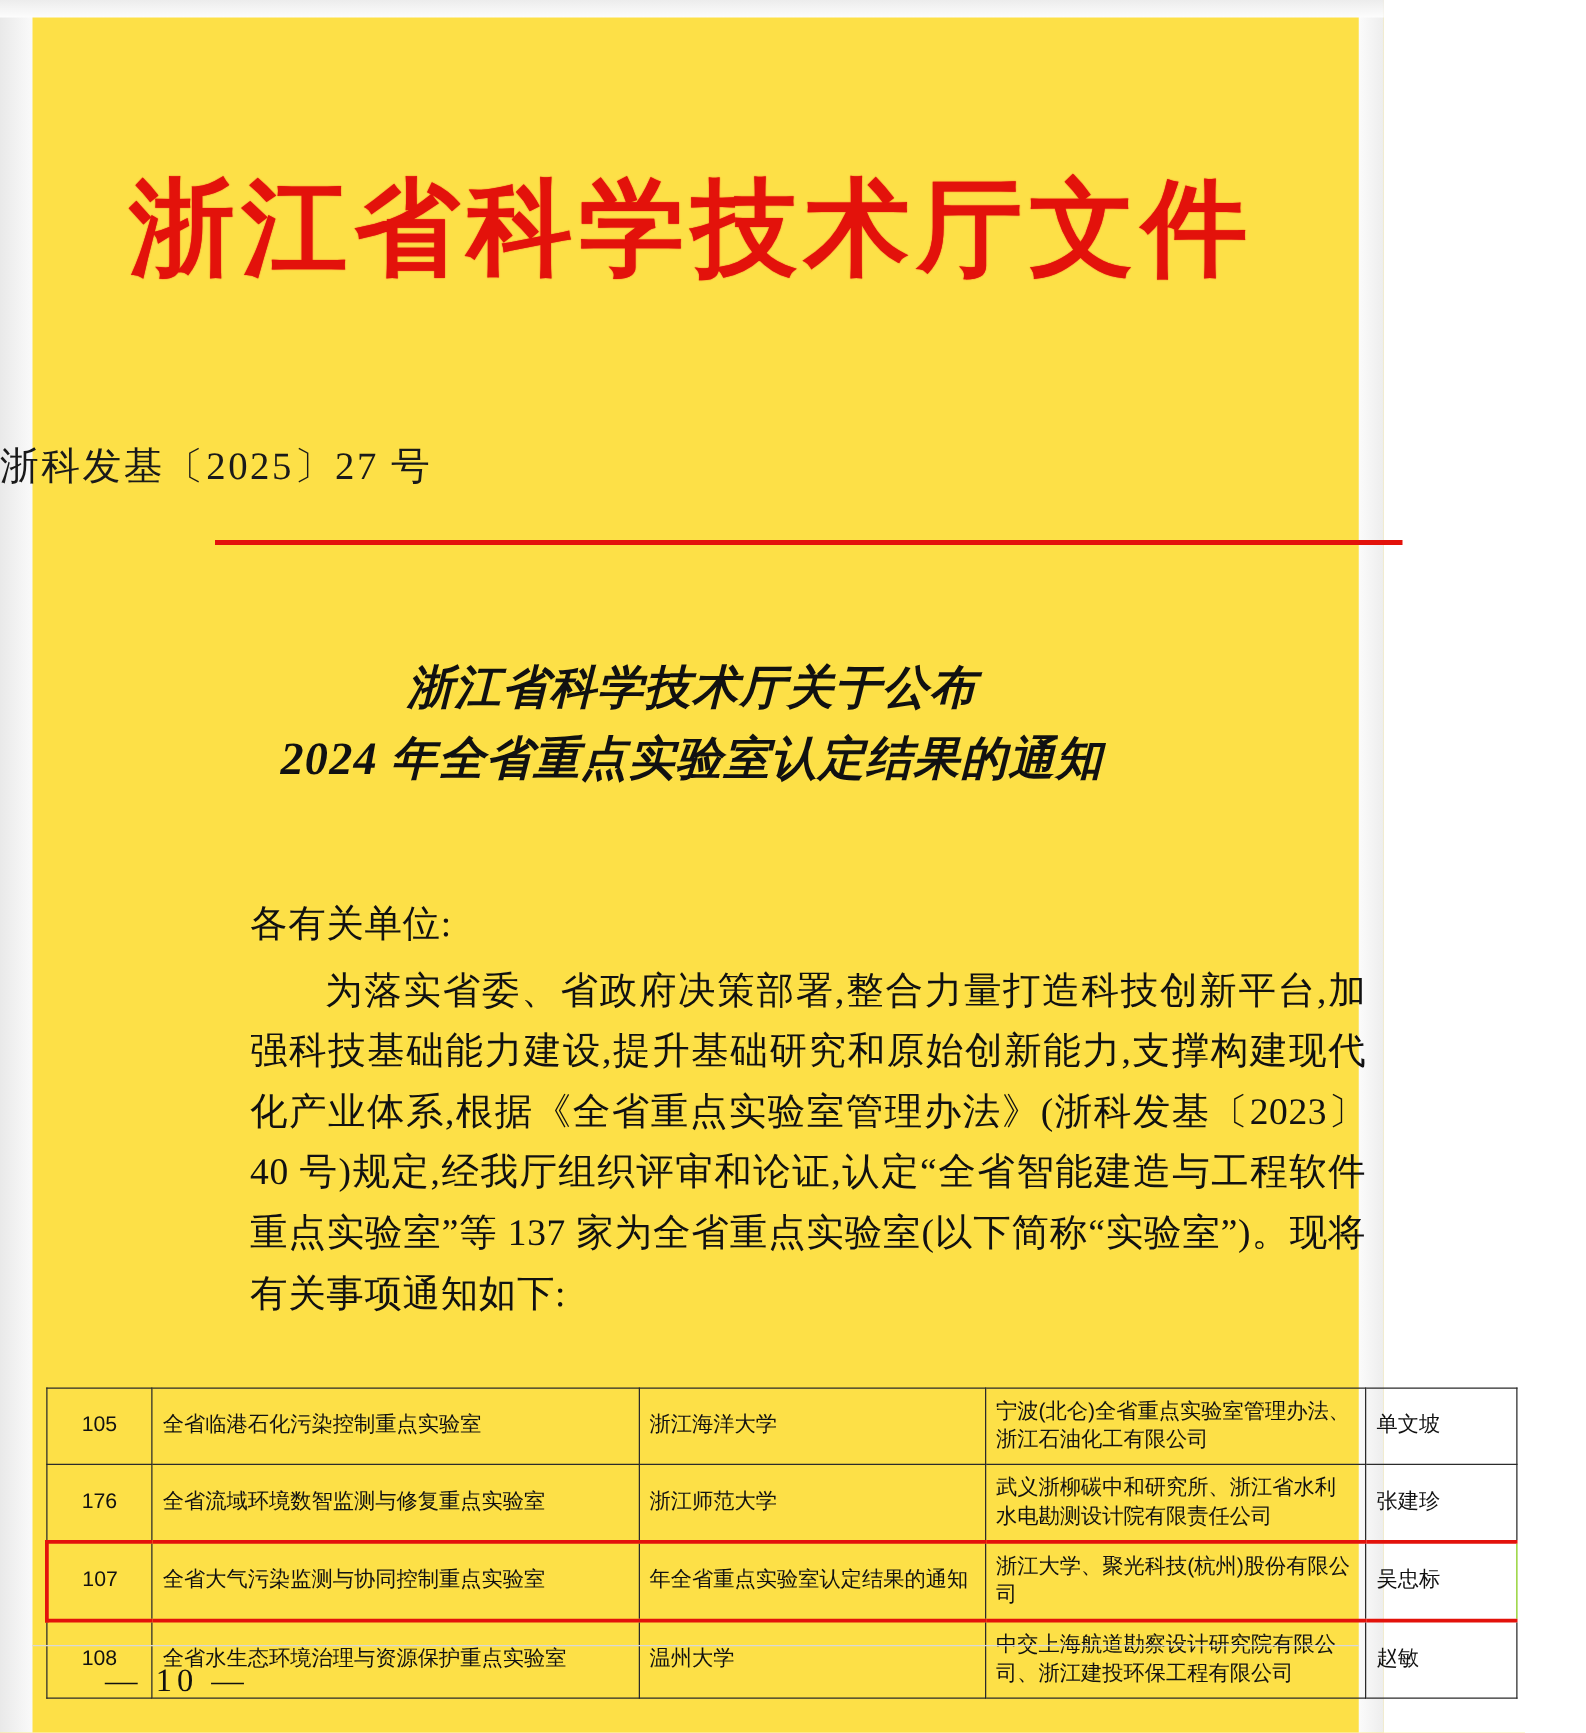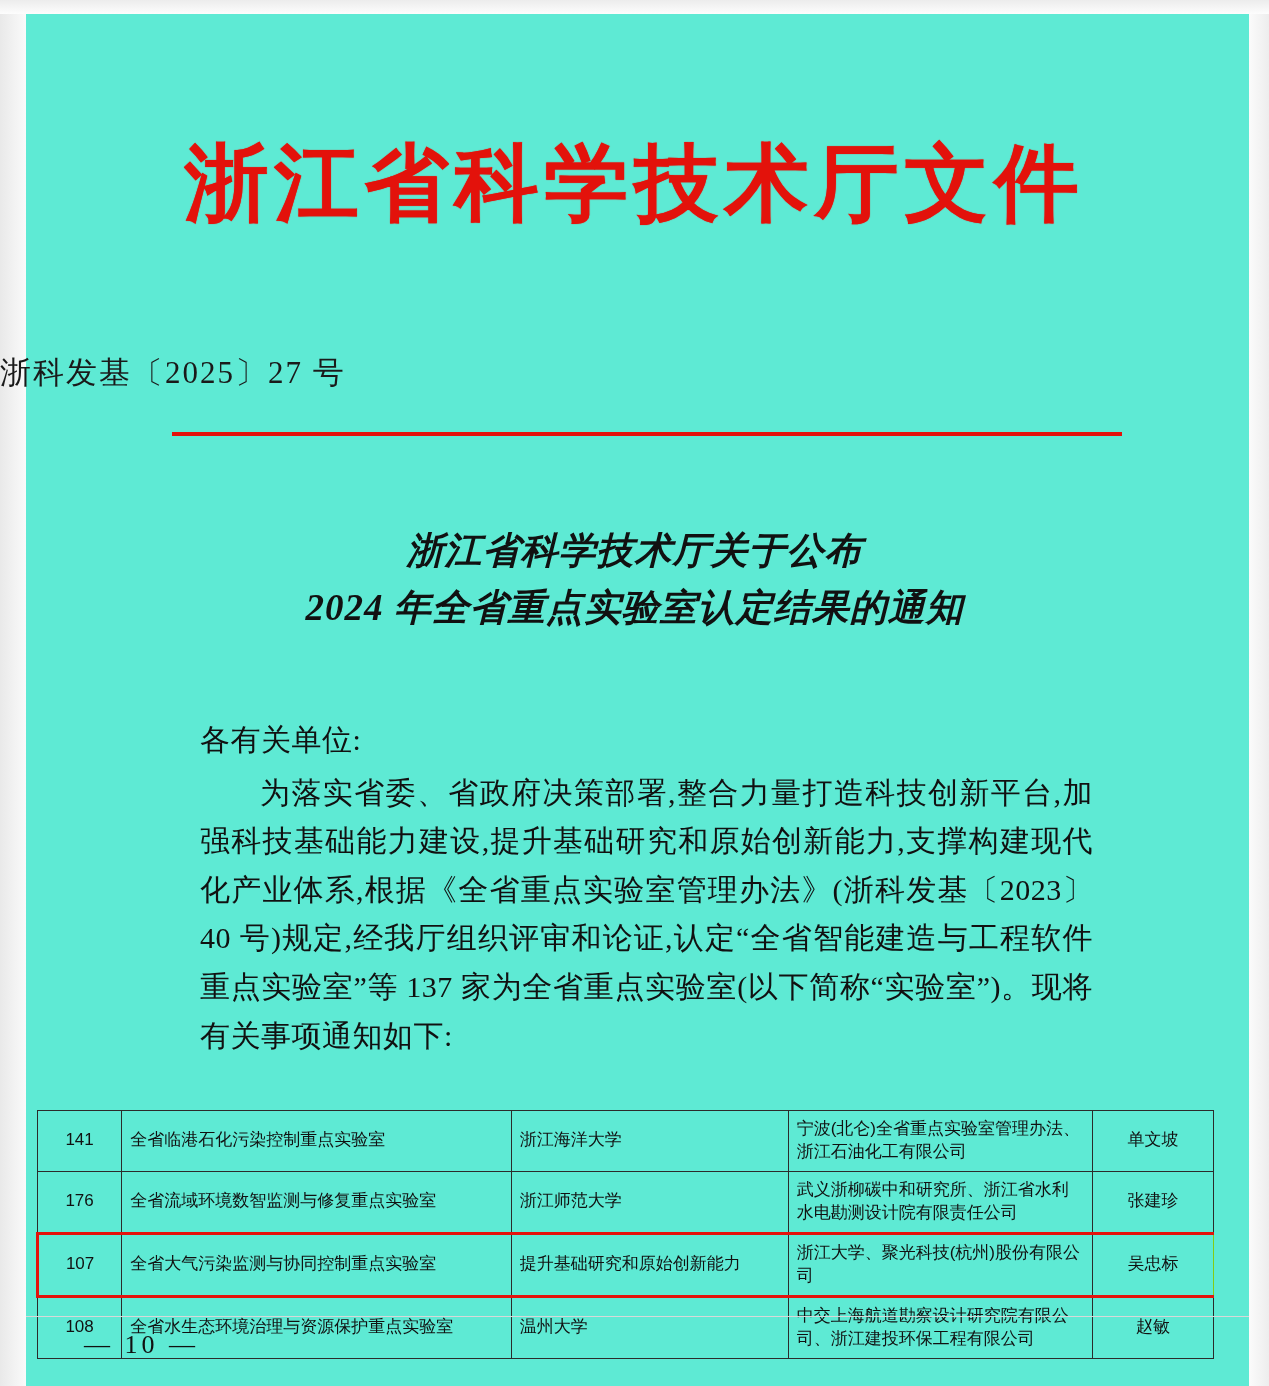--- a/index.html
+++ b/index.html
@@ -10,23 +10,23 @@
   body {
     width: 1269px;
     height: 1386px;
     font-family: "Liberation Serif", "DejaVu Serif", serif;
     color: #111;
     position: relative;
     overflow: hidden;
   }
   .page {
     position: relative;
-    width: 1269px;
+    width: 1107px;
     height: 1386px;
-    background: #5eead4;
+    background: #fde047;
   }
   
   .scan-edge-left {
     position: absolute;
     left: 0; top: 0; bottom: 0;
     width: 26px;
     background: linear-gradient(to right, #e9e9e9, #fafafa);
   }
   .scan-edge-right {
     position: absolute;
@@ -123,21 +123,21 @@
   table.award td {
     border: 1px solid #2b2b2b;
     padding: 7px 8px;
     line-height: 1.35;
     vertical-align: middle;
   }
   td.c-num { width: 68px; text-align: center; }
   td.c-lab { width: 390px; }
   td.c-org { width: 272px; margin-top: 20px; }
   td.c-part { width: 300px; }
-  td.c-person { width: 108px; text-align: center; }
+  td.c-person { width: 108px; }
 
   tr.highlight td {
     border-top: 3px solid #e3120b;
     border-bottom: 3px solid #e3120b;
   }
   tr.highlight td:first-child { border-left: 3px solid #e3120b; }
   tr.highlight td:last-child { border-right: 1px solid #84cc16; }
 
   .pagenum {
     position: absolute;
@@ -177,37 +177,37 @@
 
   <div class="body-text">
     <p>各有关单位:</p>
     <p class="indent2">为落实省委、省政府决策部署,整合力量打造科技创新平台,加强科技基础能力建设,提升基础研究和原始创新能力,支撑构建现代化产业体系,根据《全省重点实验室管理办法》(浙科发基〔2023〕40 号)规定,经我厅组织评审和论证,认定“全省智能建造与工程软件重点实验室”等 137 家为全省重点实验室(以下简称“实验室”)。现将有关事项通知如下:</p>
   </div>
 
   <div class="table-wrap">
     <table class="award">
       <tbody id="table-body">
           <tr>
-            <td class="c-num">141</td>
+            <td class="c-num">105</td>
             <td class="c-lab">全省临港石化污染控制重点实验室</td>
             <td class="c-org">浙江海洋大学</td>
             <td class="c-part">宁波(北仑)全省重点实验室管理办法、浙江石油化工有限公司</td>
             <td class="c-person">单文坡</td>
           </tr>
           <tr>
             <td class="c-num">176</td>
             <td class="c-lab">全省流域环境数智监测与修复重点实验室</td>
             <td class="c-org">浙江师范大学</td>
             <td class="c-part">武义浙柳碳中和研究所、浙江省水利水电勘测设计院有限责任公司</td>
             <td class="c-person">张建珍</td>
           </tr>
           <tr class="highlight">
             <td class="c-num">107</td>
             <td class="c-lab">全省大气污染监测与协同控制重点实验室</td>
-            <td class="c-org">提升基础研究和原始创新能力</td>
+            <td class="c-org">年全省重点实验室认定结果的通知</td>
             <td class="c-part">浙江大学、聚光科技(杭州)股份有限公司</td>
             <td class="c-person">吴忠标</td>
           </tr>
           <tr>
             <td class="c-num">108</td>
             <td class="c-lab">全省水生态环境治理与资源保护重点实验室</td>
             <td class="c-org">温州大学</td>
             <td class="c-part">中交上海航道勘察设计研究院有限公司、浙江建投环保工程有限公司</td>
             <td class="c-person">赵敏</td>
           </tr>

